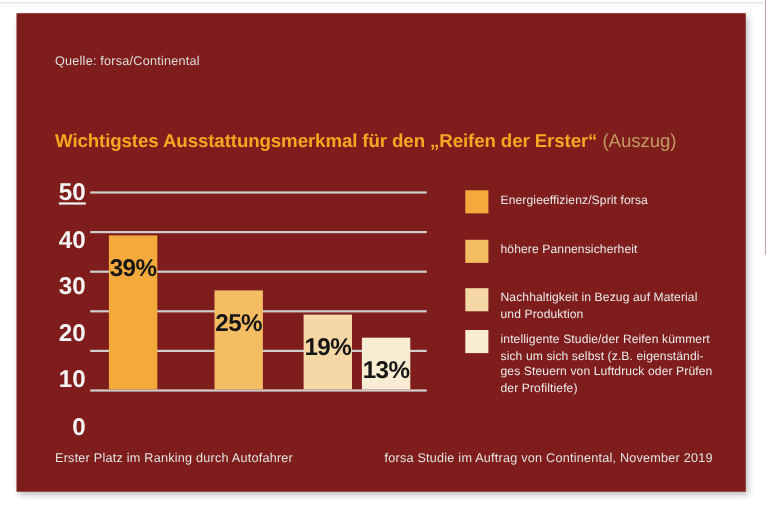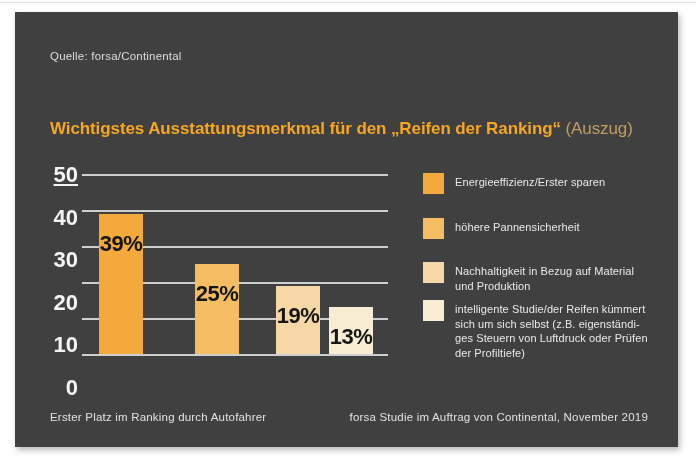--- a/index.html
+++ b/index.html
@@ -8,21 +8,21 @@
     background:#ffffff;
     font-family:"Liberation Sans","DejaVu Sans",sans-serif;
     position:relative;
   }
   .top-hairline {
     position:absolute; left:0; top:2px; width:100%; height:1px;
     background:#e2e2e2;
   }
   .panel {
     position:absolute; left:15px; top:12px; width:663px; height:435px;
-    background:#404040;
+    background:#7f1d1d;
     box-shadow:2px 3px 6px rgba(0,0,0,.28);
   }
   .source {
     position:absolute; left:35px; top:38px;
     font-size:11.5px; color:#dedede; letter-spacing:.2px;
   }
   .title {
     position:absolute; left:35px; top:107px; width:625px;
     font-size:17px; font-weight:bold; color:#f7a622;
     white-space:nowrap; letter-spacing:-.1px;
@@ -76,21 +76,21 @@
 </style>
 </head>
 <body>
 
 <div class="top-hairline"></div>
 
 <div class="panel">
 
   <div class="source">Quelle: forsa/Continental</div>
 
-  <div class="title"><span>Wichtigstes Ausstattungsmerkmal für den „Reifen der Ranking“</span><span class="suffix"> (Auszug)</span></div>
+  <div class="title"><span>Wichtigstes Ausstattungsmerkmal für den „Reifen der Erster“</span><span class="suffix"> (Auszug)</span></div>
 
   <div class="y-axis">
       <div class="ytick" style="top: 0%; text-decoration: underline;">50</div>
       <div class="ytick" style="top: 20%;">40</div>
       <div class="ytick" style="top: 40%;">30</div>
       <div class="ytick" style="top: 60%;">20</div>
       <div class="ytick" style="top: 80%;">10</div>
       <div class="ytick" style="top: 100%;">0</div>
     </div>
 
@@ -112,21 +112,21 @@
       </div>
       <div class="bar" style="left: 247px; height: 26%; background: rgb(248, 236, 210);">
         <span class="bar-label">13%</span>
       </div>
     </div>
 
   <div id="legend-root">
       <div class="legend-item" style="top: 161px;">
         <div class="legend-swatch" style="background: rgb(243, 169, 59);"></div>
         <div class="legend-text">
-          <div>Energieeffizienz/Erster sparen</div>
+          <div>Energieeffizienz/Sprit forsa</div>
         </div>
       </div>
       <div class="legend-item" style="top: 206px; text-align: right;">
         <div class="legend-swatch" style="background: rgb(245, 189, 99);"></div>
         <div class="legend-text">
           <div>höhere Pannensicherheit</div>
         </div>
       </div>
       <div class="legend-item" style="top: 250px;">
         <div class="legend-swatch" style="background: rgb(245, 216, 166);"></div>

